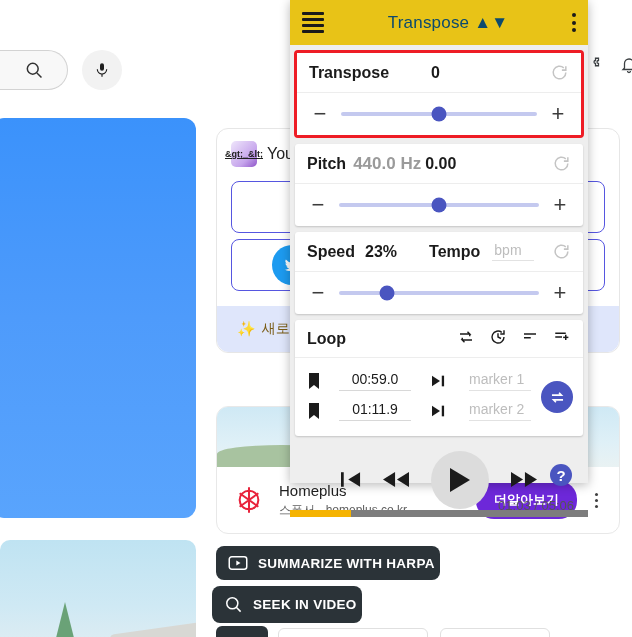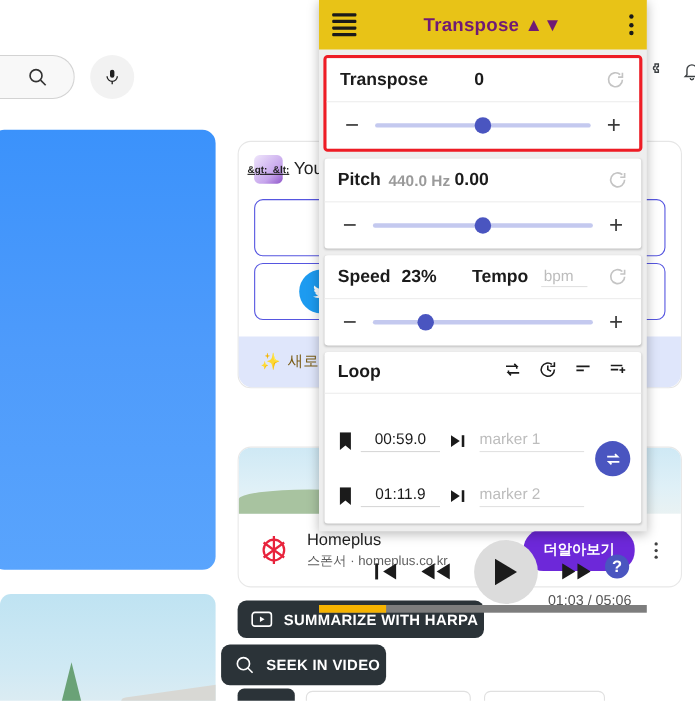--- a/index.html
+++ b/index.html
@@ -108,21 +108,21 @@
   .ad-kebab i { width:3px;height:3px;border-radius:50%;background:#404040;display:block; }
 
   
   .harpa-btn {
     position:absolute; display:flex; align-items:center; gap:10px;
     background:#2b3338; color:#ffffff; border-radius:8px;
     padding:9px 5px 9px 12px; font-size:13.5px; font-weight:bold; letter-spacing:.3px;
     cursor:pointer; border:none;
   }
   #btn-summarize { left:216px; top:546px; }
-  #btn-seek { left:201px; top:586px; }
+  #btn-seek { left:212px; top:586px; }
   .harpa-stub {
     position:absolute; left:216px; top:626px; width:52px; height:22px;
     background:#2b3338; border-radius:6px 6px 0 0;
   }
   .harpa-stub2 {
     position:absolute; left:278px; top:628px; width:150px; height:20px;
     border:1px solid #e0e0e0; border-radius:6px 6px 0 0; background:#fff;
   }
   .harpa-stub3 {
     position:absolute; left:440px; top:628px; width:110px; height:20px;
@@ -139,42 +139,42 @@
     background: #eeeeee;
     box-shadow: 0 2px 10px rgba(0,0,0,.28);
   }
   .panel-header {
     height: 45px; background: #e8c317;
     display: flex; align-items: center; justify-content: space-between;
     padding: 0 12px;
   }
   .hamburger { display:flex; flex-direction:column; gap:3px; cursor:pointer; }
   .hamburger i { display:block; width:22px; height:3px; background:#1a1a1a; border-radius:1px; }
-  .panel-title { font-size: 17px; font-weight: bold; color:#701a75; letter-spacing:.2px; }
+  .panel-title { font-size: 17px; font-weight: normal; color:#0c4a6e; letter-spacing:.2px; }
   .kebab { display:flex; flex-direction:column; gap:3.5px; align-items:center; cursor:pointer; }
   .kebab i { width:4px;height:4px;border-radius:50%;background:#1a1a1a;display:block; }
 
   .card {
     background:#ffffff; margin: 6px 5px; border-radius:3px;
     box-shadow: 0 1px 2px rgba(0,0,0,.18);
   }
   #card-transpose {
     margin: 5px 4px;
     border: 3px solid #ee1c25;
     border-radius: 4px;
     padding: 0;
   }
   #card-transpose .inner { background:#fff; }
 
   .card-row-top {
     display:flex; align-items:center; height:40px;
     padding: 0 12px; border-bottom: 1px solid #ededed;
   }
   .lbl { font-size:16px; font-weight:bold; color:#1b1b1b; }
-  .lbl-sub { font-size:14px; color:#9a9a9a; margin-left:7px; font-weight:bold; }
+  .lbl-sub { font-size:17px; color:#9a9a9a; margin-left:7px; font-weight:bold; }
   .val { font-size:16px; font-weight:bold; color:#1b1b1b; }
   .reset-icon { margin-left:auto; color:#bdbdbd; cursor:pointer; display:flex; }
 
   .slider-row { display:flex; align-items:center; height:42px; padding:0 12px; gap:10px; }
   .step-btn {
     font-size:22px; color:#3c3c3c; width:22px; text-align:center;
     cursor:pointer; line-height:1; user-select:none;
   }
   .slider {
     flex:1; height:4px; background:#c4c9ef; border-radius:2px; position:relative; cursor:pointer;
@@ -184,21 +184,21 @@
     background:#4a55c0; transform: translate(-50%,-50%);
   }
 
   
   .loop-head {
     display:flex; align-items:center; height:38px; padding:0 12px;
     border-bottom:1px solid #ededed; gap:0;
   }
   .loop-icons { margin-left:auto; display:flex; align-items:center; gap:14px; }
   .loop-body { padding: 8px 12px 10px 12px; position:relative; }
-  .loop-line { display:flex; align-items:center; gap:7px; height:30px;margin-top:20px; }
+  .loop-line { display:flex; align-items:center; gap:18px; height:30px; }
   .bookmark { width:14px; display:flex; justify-content:center; cursor:pointer; }
   .time-field {
     width:72px; text-align:center; font-size:14px; color:#1b1b1b;
     border-bottom:1px solid #d8d8d8; padding-bottom:3px; cursor:text;
   }
   .goto { width:22px; display:flex; justify-content:center; cursor:pointer; }
   .marker-field {
     flex:1; font-size:14px; color:#bdbdbd; border-bottom:1px solid #e2e2e2;
     padding-bottom:3px; margin-right:40px; cursor:text;
   }

